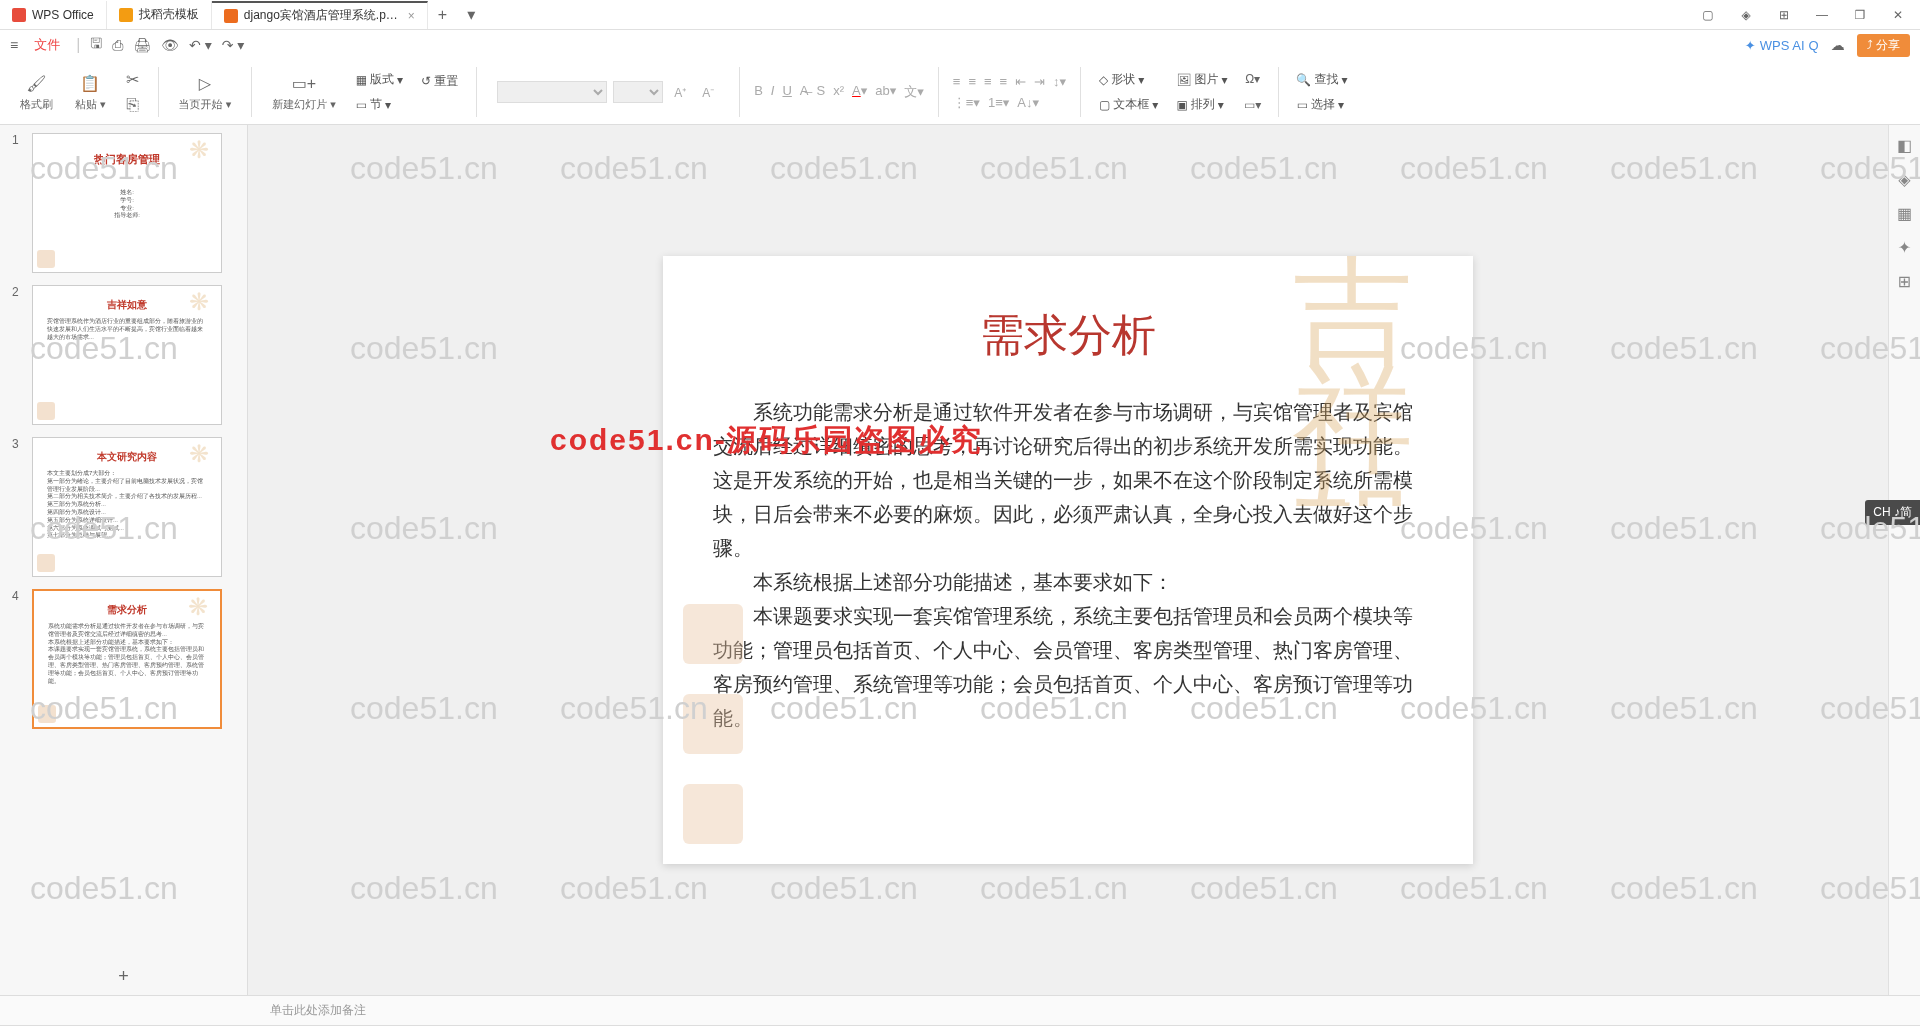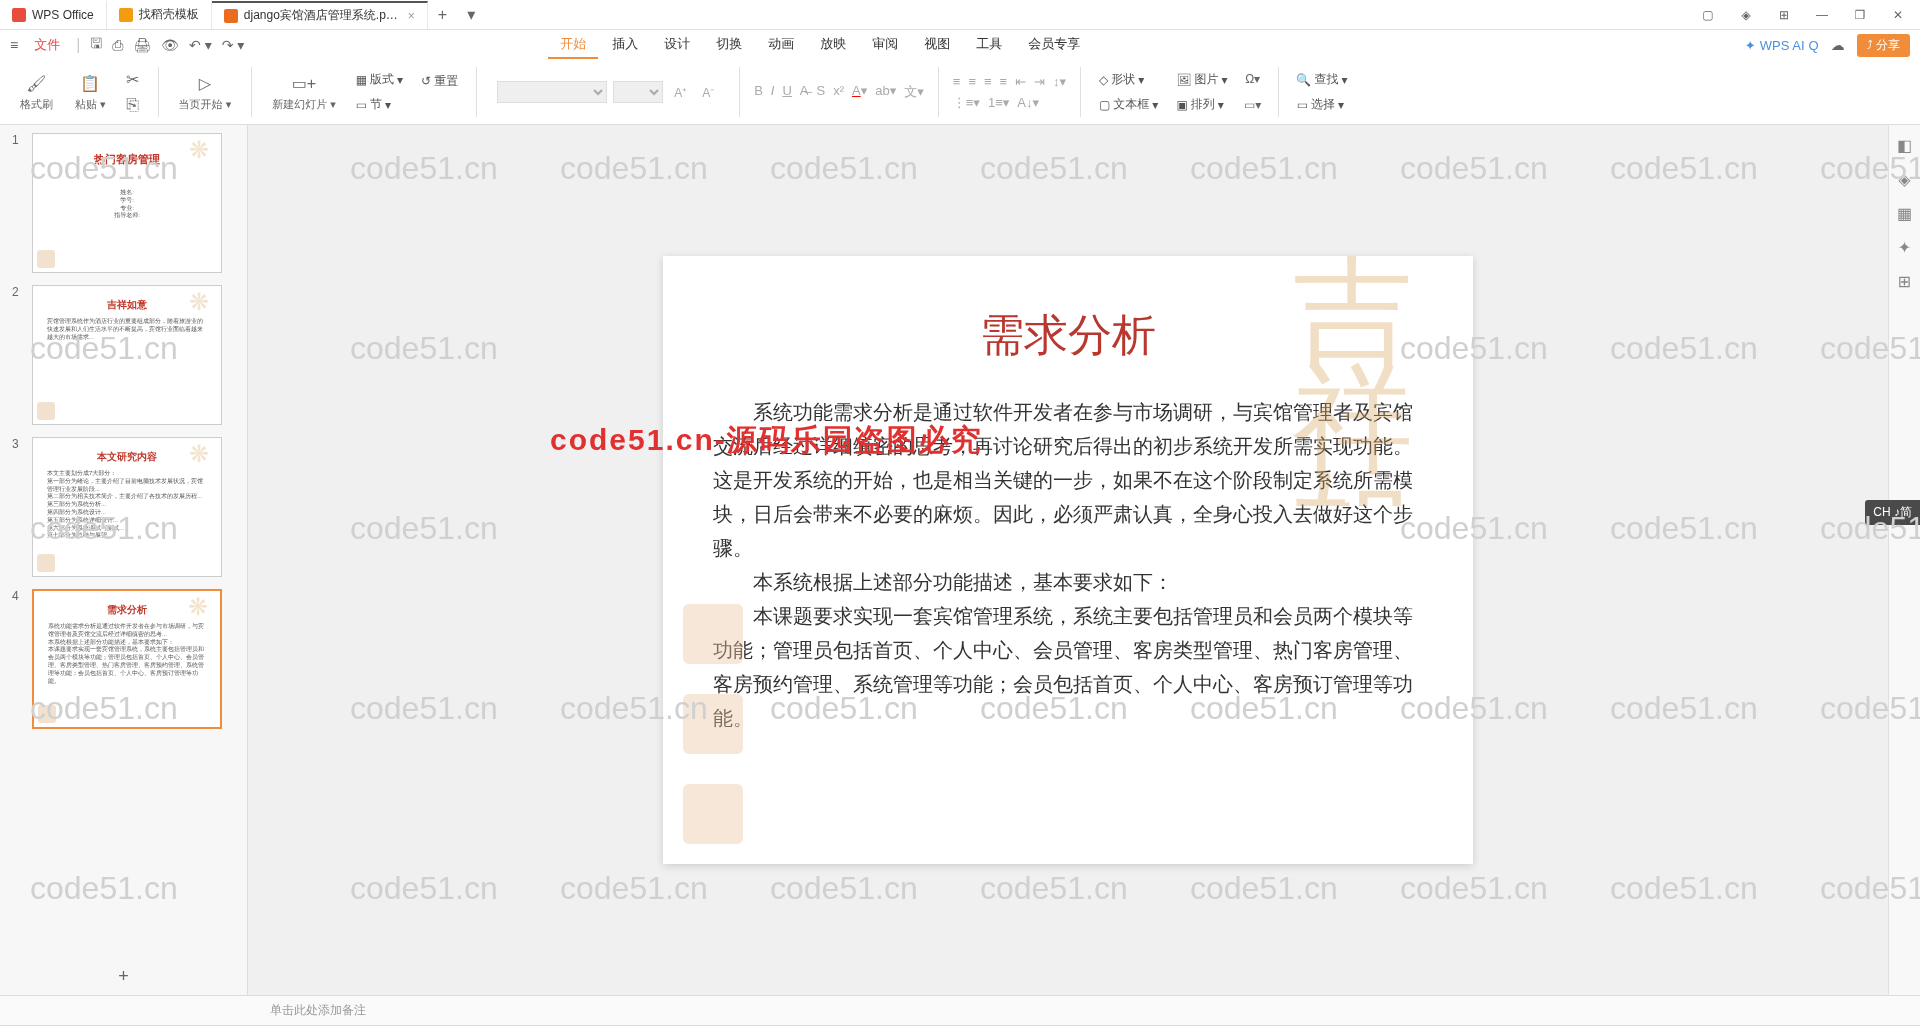--- a/index.html
+++ b/index.html
@@ -109,32 +109,20 @@
     <span class="menu-icon">≡</span>
     <span class="menu-file">文件</span>
     <span style="color:#ccc">|</span>
     <span class="menu-icon">🖫</span>
     <span class="menu-icon">⎙</span>
     <span class="menu-icon">🖨</span>
     <span class="menu-icon">👁</span>
     <span class="menu-icon">↶ ▾</span>
     <span class="menu-icon">↷ ▾</span>
   </div>
-  <div class="menu-tabs">
-    <span class="menu-tab active">开始</span>
-    <span class="menu-tab">插入</span>
-    <span class="menu-tab">设计</span>
-    <span class="menu-tab">切换</span>
-    <span class="menu-tab">动画</span>
-    <span class="menu-tab">放映</span>
-    <span class="menu-tab">审阅</span>
-    <span class="menu-tab">视图</span>
-    <span class="menu-tab">工具</span>
-    <span class="menu-tab">会员专享</span>
-  </div>
   <div class="menu-right">
     <span class="wps-ai">✦ <span>WPS AI</span> Q</span>
     <span class="menu-icon">☁</span>
     <span class="share-btn">⤴ <span>分享</span></span>
   </div>
 </div>
 
 <div class="ribbon">
   <div class="ribbon-group">
     <span class="ribbon-icon">🖌</span>

